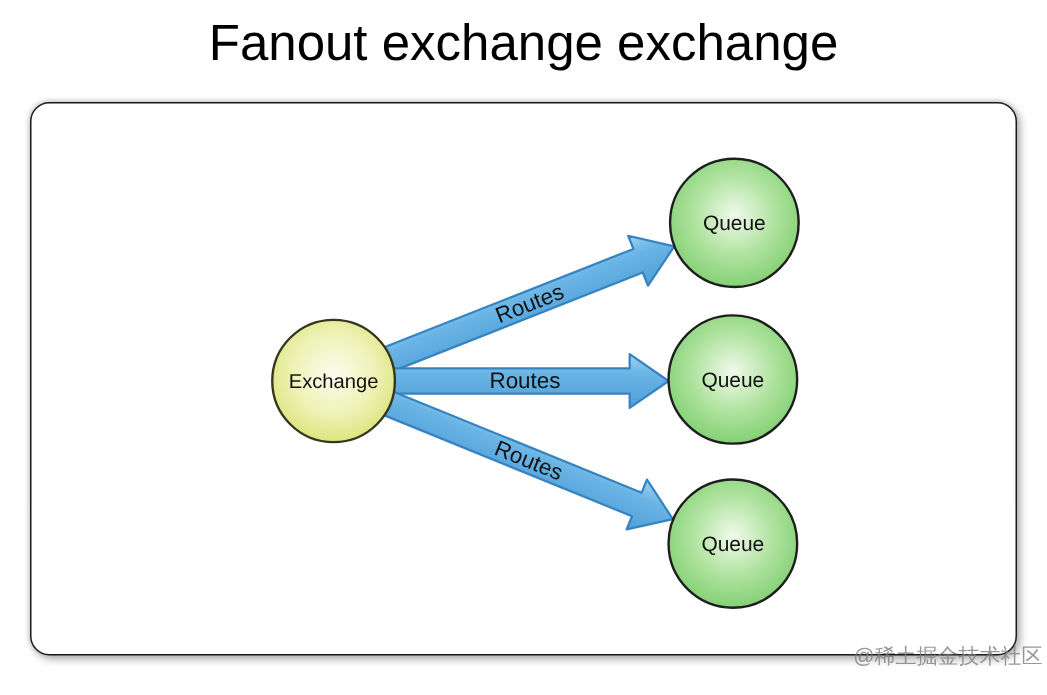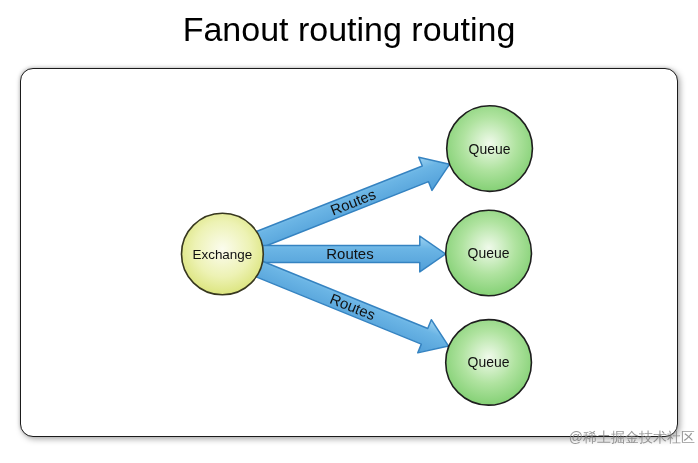--- a/index.html
+++ b/index.html
@@ -26,21 +26,21 @@
   svg text { text-anchor:middle; font-family:"Liberation Sans", sans-serif; }
   .watermark {
     position:absolute; right:3px; top:429px; z-index:5;
     font-size:14px; color:rgba(125,125,125,0.8);
     font-family:"Liberation Sans", sans-serif;
   }
 </style>
 </head>
 <body>
 
-<h1 class="title">Fanout routing routing</h1>
+<h1 class="title">Fanout exchange exchange</h1>
 
 <div class="panel">
   <svg viewBox="0 0 658 369" preserveAspectRatio="none" aria-hidden="true">
     <defs>
       <radialGradient id="gExchange" cx="50%" cy="44%" r="62%">
         <stop offset="0%" stop-color="#FBFCEE"></stop>
         <stop offset="55%" stop-color="#EDF2B4"></stop>
         <stop offset="100%" stop-color="#D7E170"></stop>
       </radialGradient>
       <radialGradient id="gQueue" cx="50%" cy="44%" r="62%">

